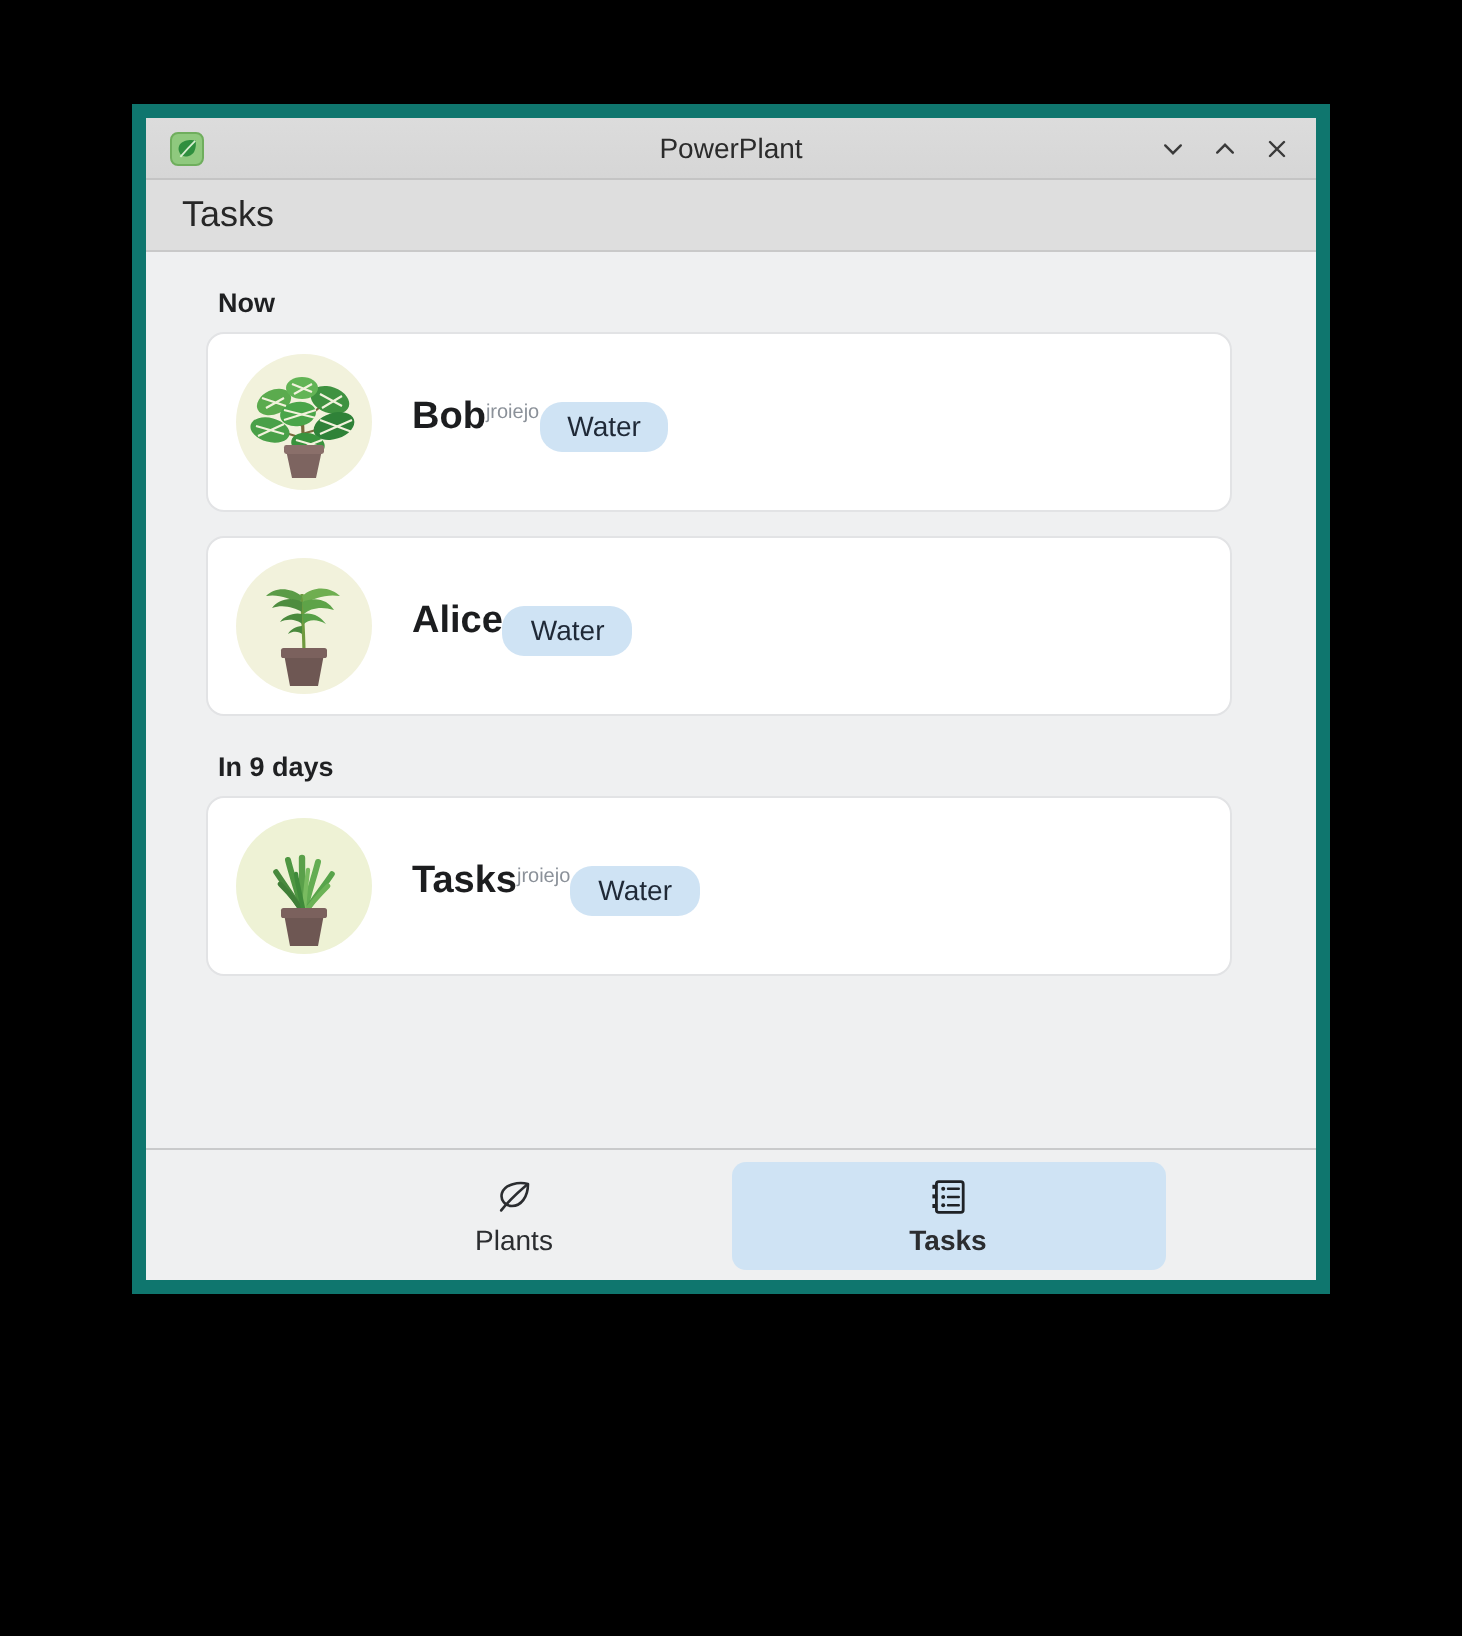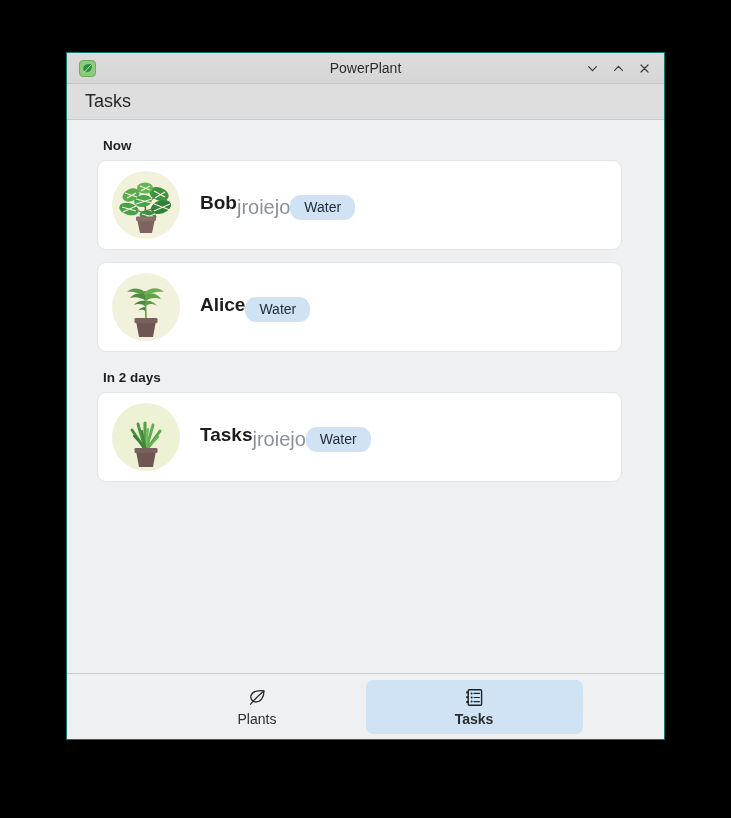--- a/index.html
+++ b/index.html
@@ -10,23 +10,23 @@
     height: 818px;
     overflow: hidden;
     font-family: "Liberation Sans", sans-serif;
   }
 
   #app-window {
     position: absolute;
     left: 66px;
     top: 52px;
     width: 599px;
-    height: 688px;
+    height: 595px;
     background: #bef264;
-    border: 1px solid #0f766e;
+    border: 7px solid #0f766e;
     box-sizing: border-box;
     display: flex;
     flex-direction: column;
     overflow: hidden;
   }
 
   
   .titlebar {
     height: 31px;
     min-height: 31px;
@@ -136,21 +136,21 @@
     display: flex;
     justify-content: center;
   }
   .card-name {
     font-size: 19px;
     font-weight: bold;
     color: #1c1d1f;
     line-height: 1.25;
   }
   .card-sub {
-    font-size: 20px;
+    font-size: 10px;
     color: #8b9199;
     margin-top: 3px;
     line-height: 1.3;
   }
   .badge-row { margin-top: 4px; }
   .badge {
     display: inline-block;
     background: #cfe3f4;
     color: #1f2937;
     font-size: 14px;
@@ -286,21 +286,21 @@
         <div class="card-body">
           <div class="card-name">Alice</div>
           <div class="badge-row">
             <span class="badge">Water</span>
           </div>
         </div>
       </div>
     </div>
 
     <div class="group">
-      <div class="group-label">In 2 days</div>
+      <div class="group-label">In 9 days</div>
 
       <div class="card">
         <div class="avatar" style="background:#eef2d5;">
           <svg width="68" height="68" viewBox="0 0 68 68">
             <g fill="none" stroke-linecap="round">
               <path d="M34 48 C33 38 33 28 33 20" stroke="#5aa04a" stroke-width="3.2"></path>
               <path d="M34 48 C31 38 28 29 26 21" stroke="#4e9642" stroke-width="3"></path>
               <path d="M34 48 C36 38 39 30 41 22" stroke="#63ad52" stroke-width="3"></path>
               <path d="M34 48 C29 40 24 33 20 27" stroke="#47893d" stroke-width="2.8"></path>
               <path d="M34 48 C39 40 44 34 48 28" stroke="#58a44b" stroke-width="2.8"></path>

